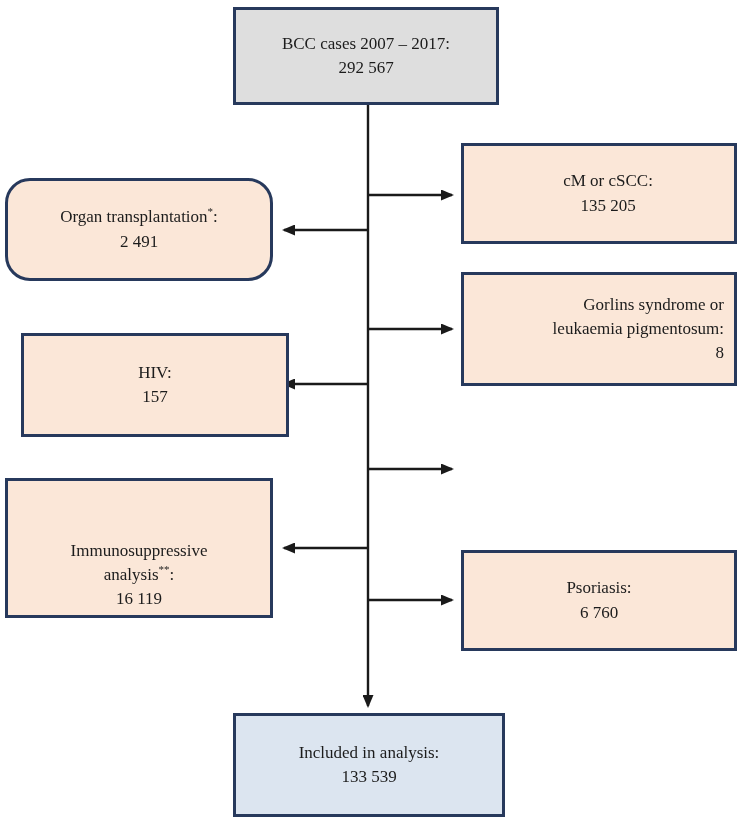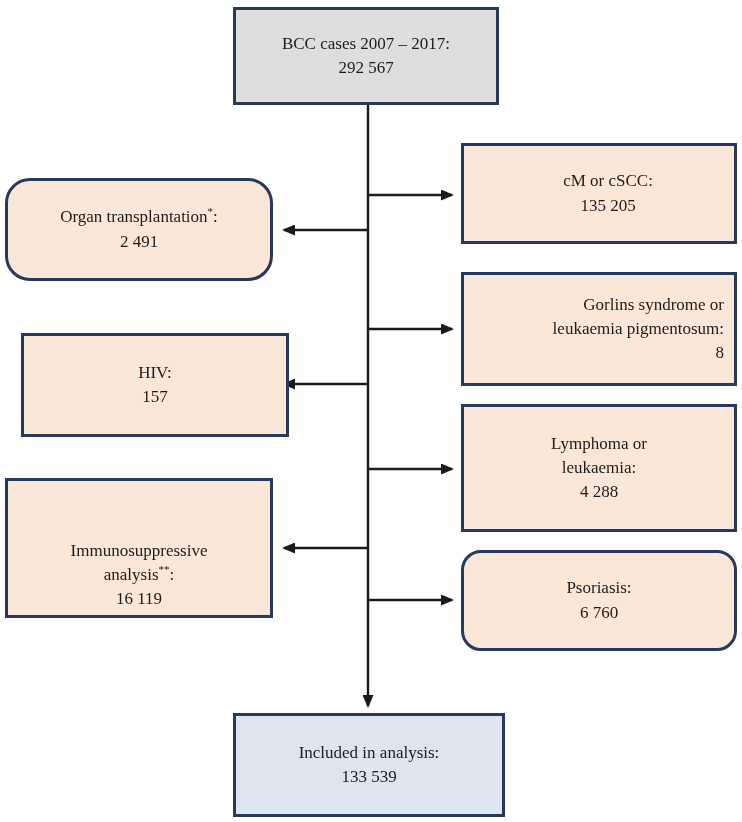--- a/index.html
+++ b/index.html
@@ -29,21 +29,21 @@
   .box.included { background: var(--included-fill, #dce5f0); text-align: right; }
   .box sup { font-size: 11px; vertical-align: super; line-height: 0; }
 
   #box-source    { left: 233px; top: 7px;   width: 266px; height: 98px; }
   #box-cm        { left: 461px; top: 143px; width: 276px; height: 101px; padding-left: 28px; }
   #box-organ     { left: 5px;   top: 178px; width: 268px; height: 103px; border-radius: 25px; }
   #box-gorlins   { left: 461px; top: 272px; width: 276px; height: 114px; align-items: flex-end; }
   #box-hiv       { left: 1px;   top: 333px; width: 268px; height: 104px; margin-left: 20px; }
   #box-lymphoma  { left: 461px; top: 404px; width: 276px; height: 128px; }
   #box-immuno    { left: 5px;   top: 478px; width: 268px; height: 140px; justify-content: flex-end; }
-  #box-psoriasis { left: 461px; top: 550px; width: 276px; height: 101px; border-radius: 20px; }
+  #box-psoriasis { left: 461px; top: 550px; width: 276px; height: 101px; }
   #box-included  { left: 233px; top: 713px; width: 272px; height: 104px; }
 
   .connectors { position: absolute; left: 0; top: 0; width: 742px; height: 822px; }
   .connectors line { stroke: var(--arrow, #1a1a1a); stroke-width: 2.4; }
   .arrowhead { fill: var(--arrow, #1a1a1a); }
 </style>
 </head>
 <body>
 
 <div class="canvas">
@@ -83,25 +83,20 @@
     <div>Gorlins syndrome or</div>
     <div>leukaemia pigmentosum:</div>
     <div>8</div>
   </div>
 
   <div class="box exclusion" id="box-hiv">
     <div>HIV:</div>
     <div>157</div>
   </div>
 
-  <div class="box exclusion" id="box-lymphoma">
-    <div>Lymphoma or</div>
-    <div>leukaemia:</div>
-    <div>4 288</div>
-  </div>
 
   <div class="box exclusion" id="box-immuno">
     <div>Immunosuppressive</div>
     <div><span>analysis</span><sup>**</sup><span>:</span></div>
     <div>16 119</div>
   </div>
 
   <div class="box exclusion" id="box-psoriasis">
     <div>Psoriasis:</div>
     <div>6 760</div>

